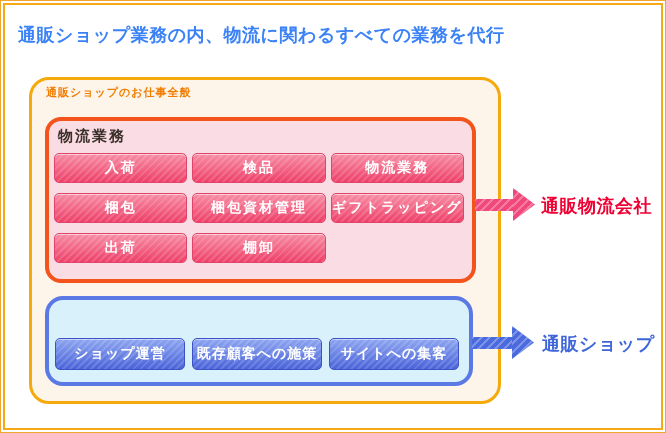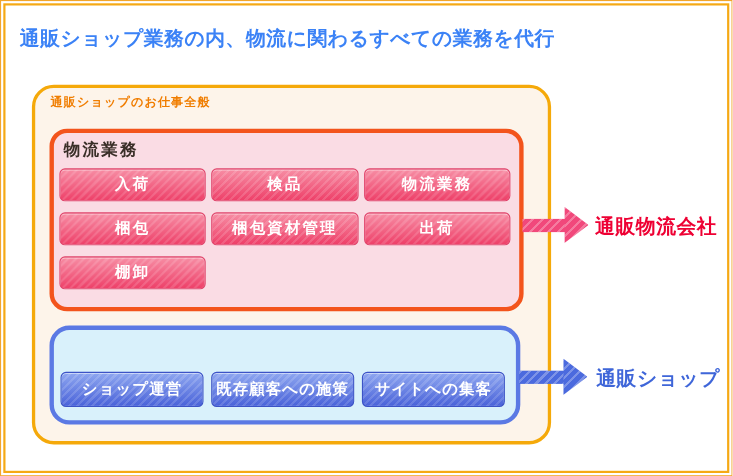--- a/index.html
+++ b/index.html
@@ -107,20 +107,21 @@
   <div class="outer-box-label">通販ショップのお仕事全般</div>
 
   <div class="logistics-box"></div>
   <div class="group-label logistics-label">物流業務</div>
   <div class="task-grid-pink">
     <div class="chip chip-pink">入荷</div>
     <div class="chip chip-pink">検品</div>
     <div class="chip chip-pink">物流業務</div>
     <div class="chip chip-pink">梱包</div>
     <div class="chip chip-pink">梱包資材管理</div>
+    <div class="chip chip-pink">ギフトラッピング</div>
     <div class="chip chip-pink">出荷</div>
     <div class="chip chip-pink">棚卸</div>
   </div>
 
   <div class="promo-box"></div>
   <div class="task-row-blue">
     <div class="chip chip-blue">ショップ運営</div>
     <div class="chip chip-blue">既存顧客への施策</div>
     <div class="chip chip-blue">サイトへの集客</div>
   </div>

